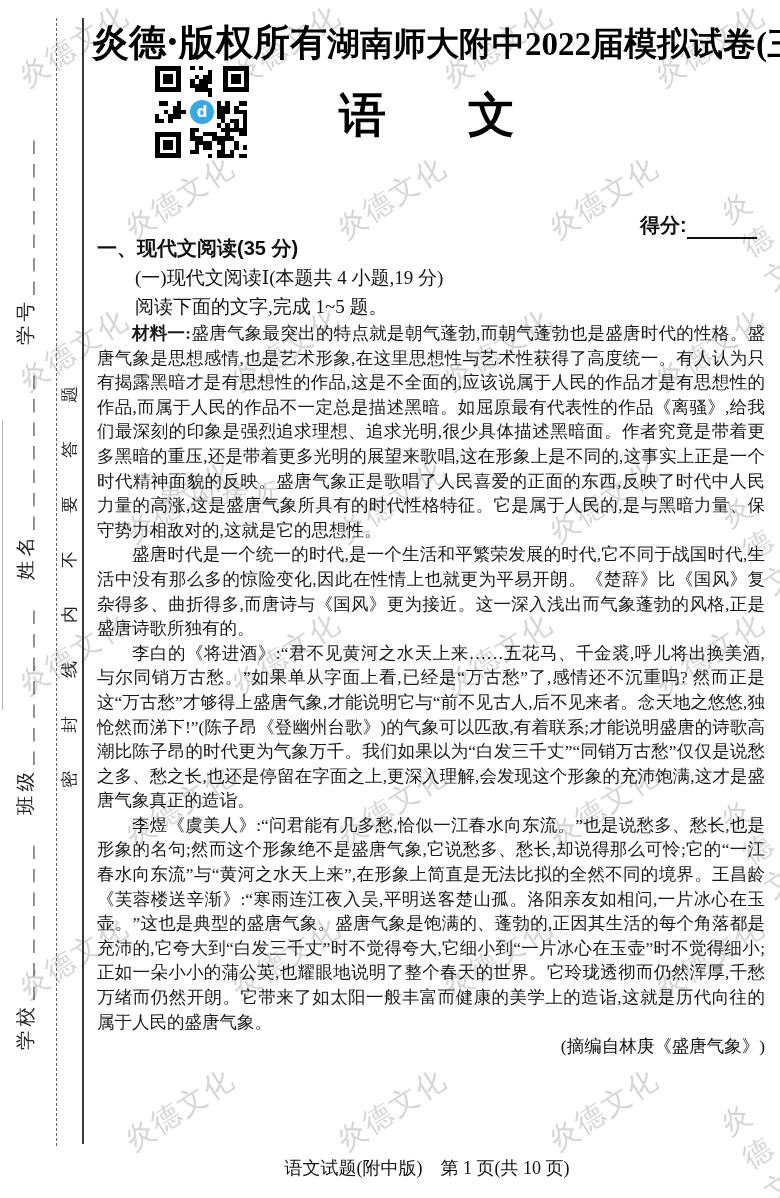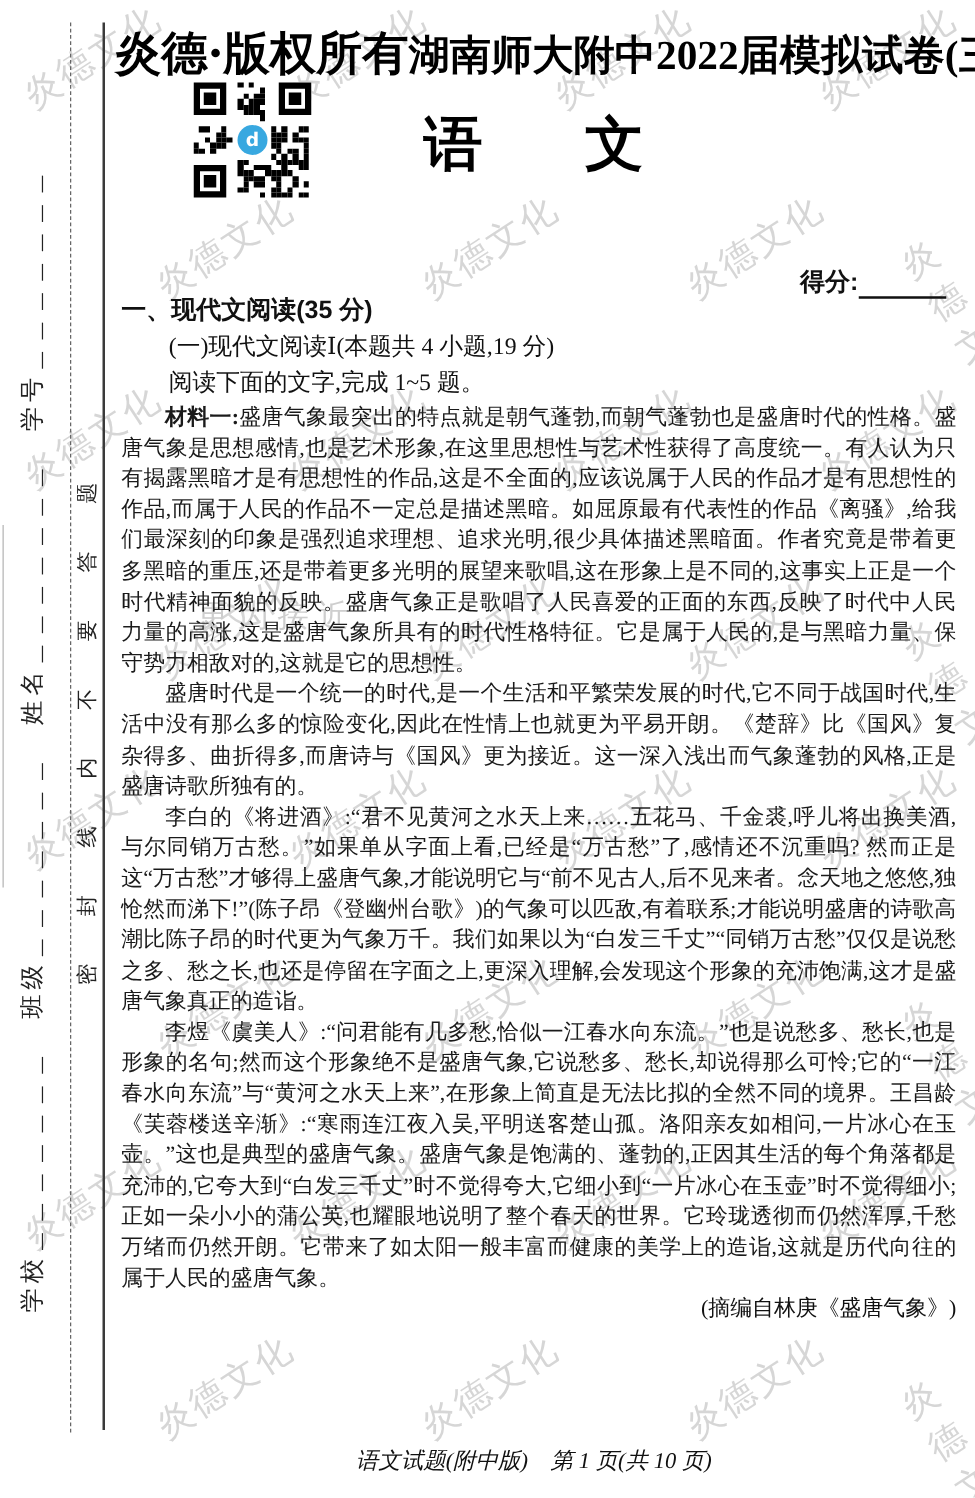--- a/index.html
+++ b/index.html
@@ -45,21 +45,21 @@
 
   
   .bodytxt{position:absolute;left:97px;top:234px;width:668px;z-index:3;}
   .sec-h{font-family:"Liberation Sans","DejaVu Sans",sans-serif;font-weight:700;font-size:20px;
          line-height:29px;margin:0;}
   .sec-sub,.sec-ins{font-size:19px;line-height:29px;margin:0;text-indent:2em;}
   .para{font-size:17.5px;line-height:24.6px;margin:0;text-indent:2em;text-align:justify;color:#1a1a1a;}
   .para b{font-weight:700;}
   .attr{font-size:17.5px;line-height:25px;margin:0;text-align:right;}
 
-  .footer{position:absolute;left:82px;top:1156px;width:690px;text-align:center;font-size:18px;z-index:3;font-style:italic;}
+  .footer{position:absolute;left:82px;top:1156px;width:690px;text-align:center;font-size:18px;z-index:3;}
 </style>
 </head>
 <body>
 
 <div class="page">
 
   <div class="wm-layer">
       <span class="wm" style="left: 12px; top: 26px;">炎德文化</span>
       <span class="wm" style="left: 224px; top: 26px;">炎德文化</span>
       <span class="wm" style="left: 436px; top: 26px;">炎德文化</span>

